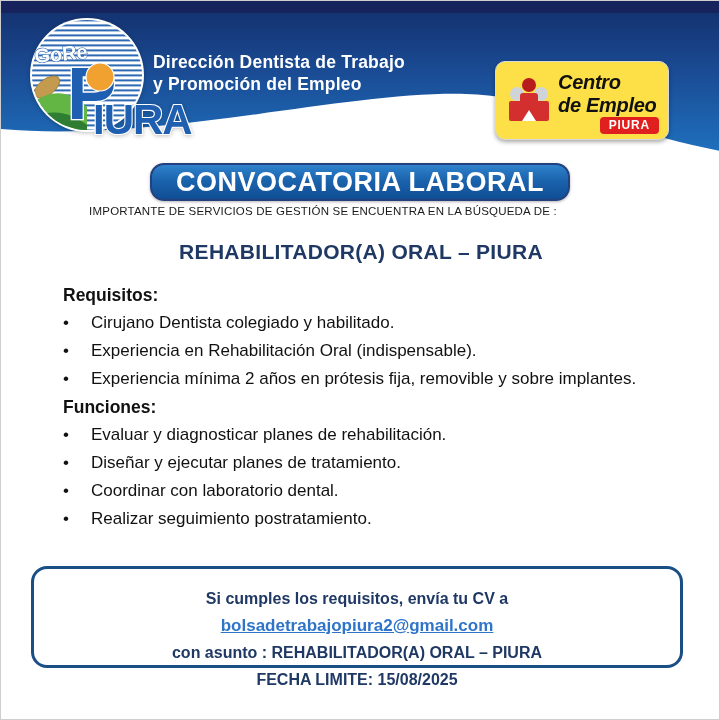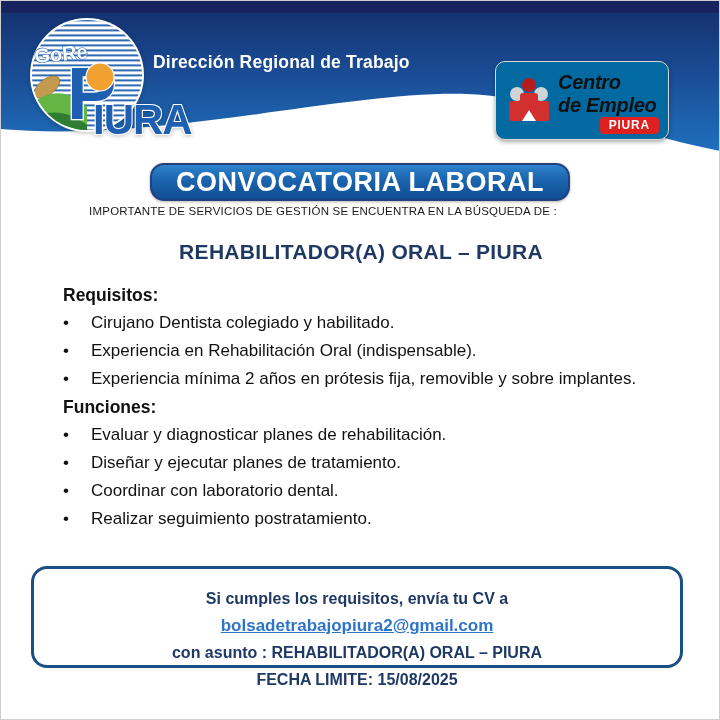--- a/index.html
+++ b/index.html
@@ -11,21 +11,21 @@
   
   .header{position:absolute;left:0;top:0;width:720px;height:175px;}
   .banner-svg{position:absolute;left:0;top:0;}
   .org-text{
     position:absolute;left:152px;top:50px;color:#ffffff;
     font-size:17.5px;font-weight:bold;line-height:22px;letter-spacing:.2px;
   }
   .gore-logo{position:absolute;left:22px;top:12px;filter:drop-shadow(0 1px 2px rgba(0,0,0,.25));}
   .centro-card{
     position:absolute;right:52px;top:60px;width:172px;height:77px;
-    background:#0369a1;border:1px solid #d8d8d8;border-radius:10px;
+    background:#fde047;border:1px solid #d8d8d8;border-radius:10px;
     box-shadow:0 2px 4px rgba(0,0,0,.35);
   }
   .centro-icon{position:absolute;left:11px;top:13px;}
   .centro-text{
     position:absolute;left:62px;top:9px;color:#111111;
     font-size:20px;font-weight:900;font-style:italic;line-height:23px;letter-spacing:-.3px;
   }
   .piura-badge{
     position:absolute;right:9px;bottom:5px;background:#e01f1f;color:#ffffff;
     font-size:12px;font-weight:bold;letter-spacing:.8px;border-radius:4px;
@@ -100,21 +100,22 @@
           <path d="M7,106 C30,94 48,100 64,112 L64,124 L7,124 Z" fill="#2e7d32"></path>
         </g>
         <text x="12" y="50" transform="rotate(-5 12 50)" font-family="Liberation Sans, sans-serif" font-size="20" font-weight="bold" fill="#ffffff" stroke="#2d6ab3" stroke-width="1.1" paint-order="stroke">GoRe</text>
         <text x="44" y="106" font-family="Liberation Sans, sans-serif" font-size="74" font-weight="900" fill="#1e5fb2" stroke="#ffffff" stroke-width="2.5" paint-order="stroke">P</text>
         <circle cx="77" cy="64" r="14" fill="#f1a130" stroke="#ffffff" stroke-width="1.2"></circle>
         <text x="70" y="121" font-family="Liberation Sans, sans-serif" font-size="42" font-weight="900" letter-spacing="-1" fill="#1e5fb2" stroke="#ffffff" stroke-width="2.2" paint-order="stroke">IURA</text>
       </svg>
     </div>
 
     <div class="org-text">
-      <div>Dirección Regional de Trabajo</div>
+      <div>Dirección Dentista de Trabajo</div>
+      <div>y Promoción del Empleo</div>
     </div>
 
     <div class="centro-card">
       <svg class="centro-icon" width="44" height="50" viewBox="0 0 44 50">
         <rect x="2" y="26" width="16" height="20" rx="2" fill="#d32f2f"></rect>
         <rect x="26" y="26" width="16" height="20" rx="2" fill="#d32f2f"></rect>
         <circle cx="10" cy="19" r="7" fill="#cfd4d8"></circle>
         <circle cx="34" cy="19" r="7" fill="#cfd4d8"></circle>
         <circle cx="22" cy="10" r="7" fill="#b71c1c"></circle>
         <rect x="13" y="18" width="18" height="28" rx="3" fill="#d32f2f"></rect>

